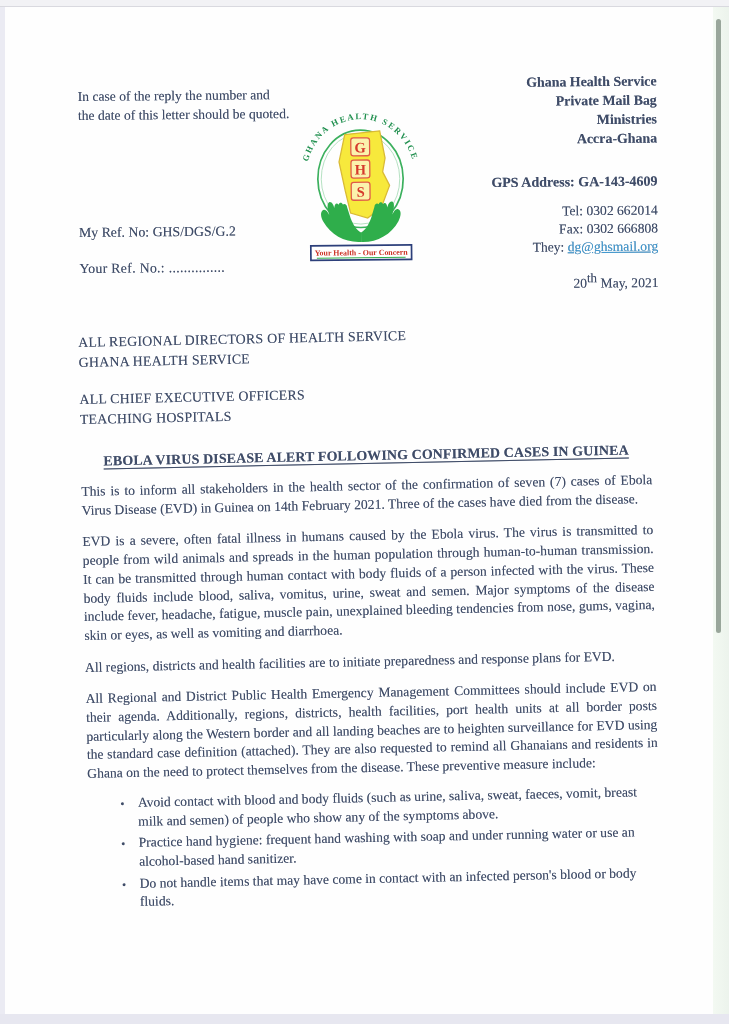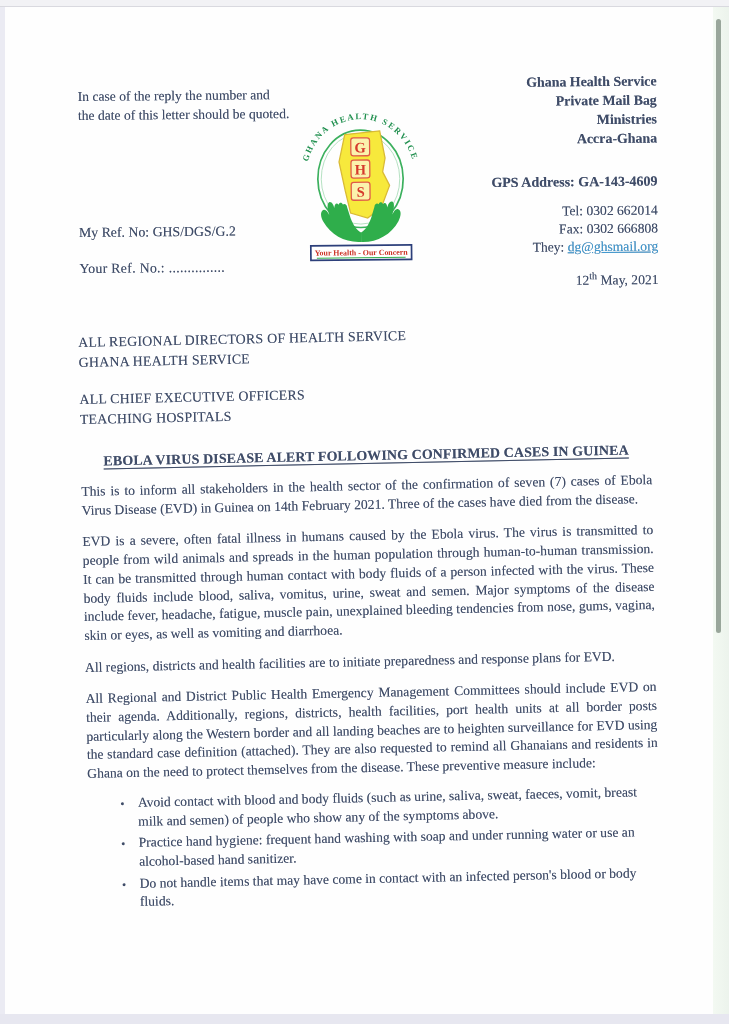--- a/index.html
+++ b/index.html
@@ -24,21 +24,21 @@
 
   .reply-note{position:absolute;left:73px;top:80px;width:212px;font-size:13.6px;line-height:19px;}
   .my-ref{position:absolute;left:73px;top:218px;font-size:13.8px;}
   .your-ref{position:absolute;left:73px;top:254px;font-size:13.8px;letter-spacing:0.3px;}
 
   .hq-address{position:absolute;right:56px;top:70px;text-align:right;font-size:13.9px;line-height:19px;font-weight:bold;}
   .gps{position:absolute;right:56px;top:172px;font-size:14px;font-weight:bold;}
   .contact{position:absolute;right:56px;top:200px;text-align:right;font-size:13.6px;line-height:18px;}
   .email-link{color:#3f9ad2;text-decoration:underline;cursor:pointer;}
   .letter-date{position:absolute;right:56px;top:268px;font-size:13.6px;}
-  .letter-date sup{font-size:10px;}
+  .letter-date sup{font-size:13px;}
 
   .logo-wrap{position:absolute;left:291px;top:84px;width:128px;}
 
   .recipients{font-size:13.9px;line-height:20px;letter-spacing:0.2px;}
   .recipients .block{margin:0 0 17px 0;}
   .recipients div{white-space:nowrap;}
 
   .subject{margin-top:24px;text-align:center;font-weight:bold;font-size:13.9px;letter-spacing:0.15px;text-decoration:underline;text-underline-offset:3px;}
 
   .body-copy p{margin:13px 0 0 0;font-size:13.6px;line-height:18.7px;text-align:justify;}
@@ -96,21 +96,21 @@
       </div>
 
       <div class="gps txt">GPS Address: GA-143-4609</div>
 
       <div class="contact txt">
         <div>Tel: 0302 662014</div>
         <div>Fax: 0302 666808</div>
         <div><span>They: </span><a class="email-link">dg@ghsmail.org</a></div>
       </div>
 
-      <div class="letter-date txt"><span>12</span><sup>th</sup><span> May, 2021</span></div>
+      <div class="letter-date txt"><span>20</span><sup>th</sup><span> May, 2021</span></div>
 
       <div class="my-ref txt">My Ref. No: GHS/DGS/G.2</div>
       <div class="your-ref txt">Your Ref. No.: ...............</div>
 
     </div>
 
     <div class="letter-bottom">
 
       <div class="recipients txt">
         <div class="block">

